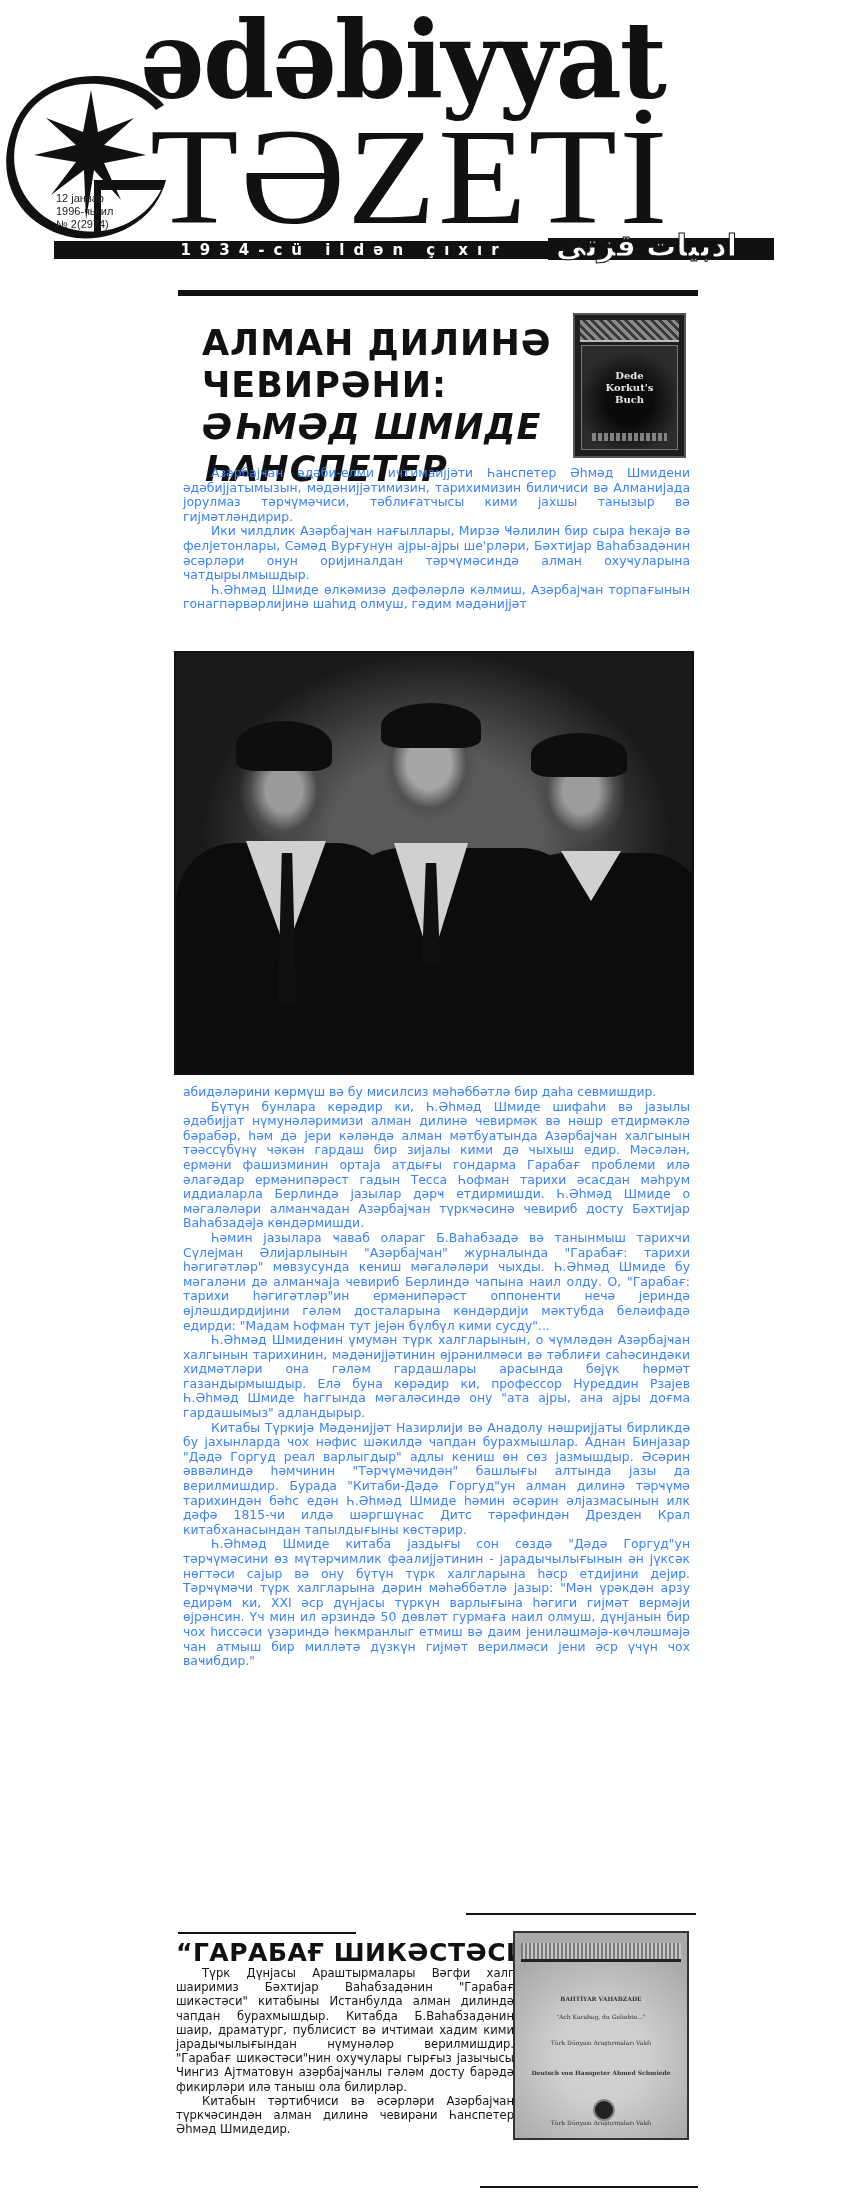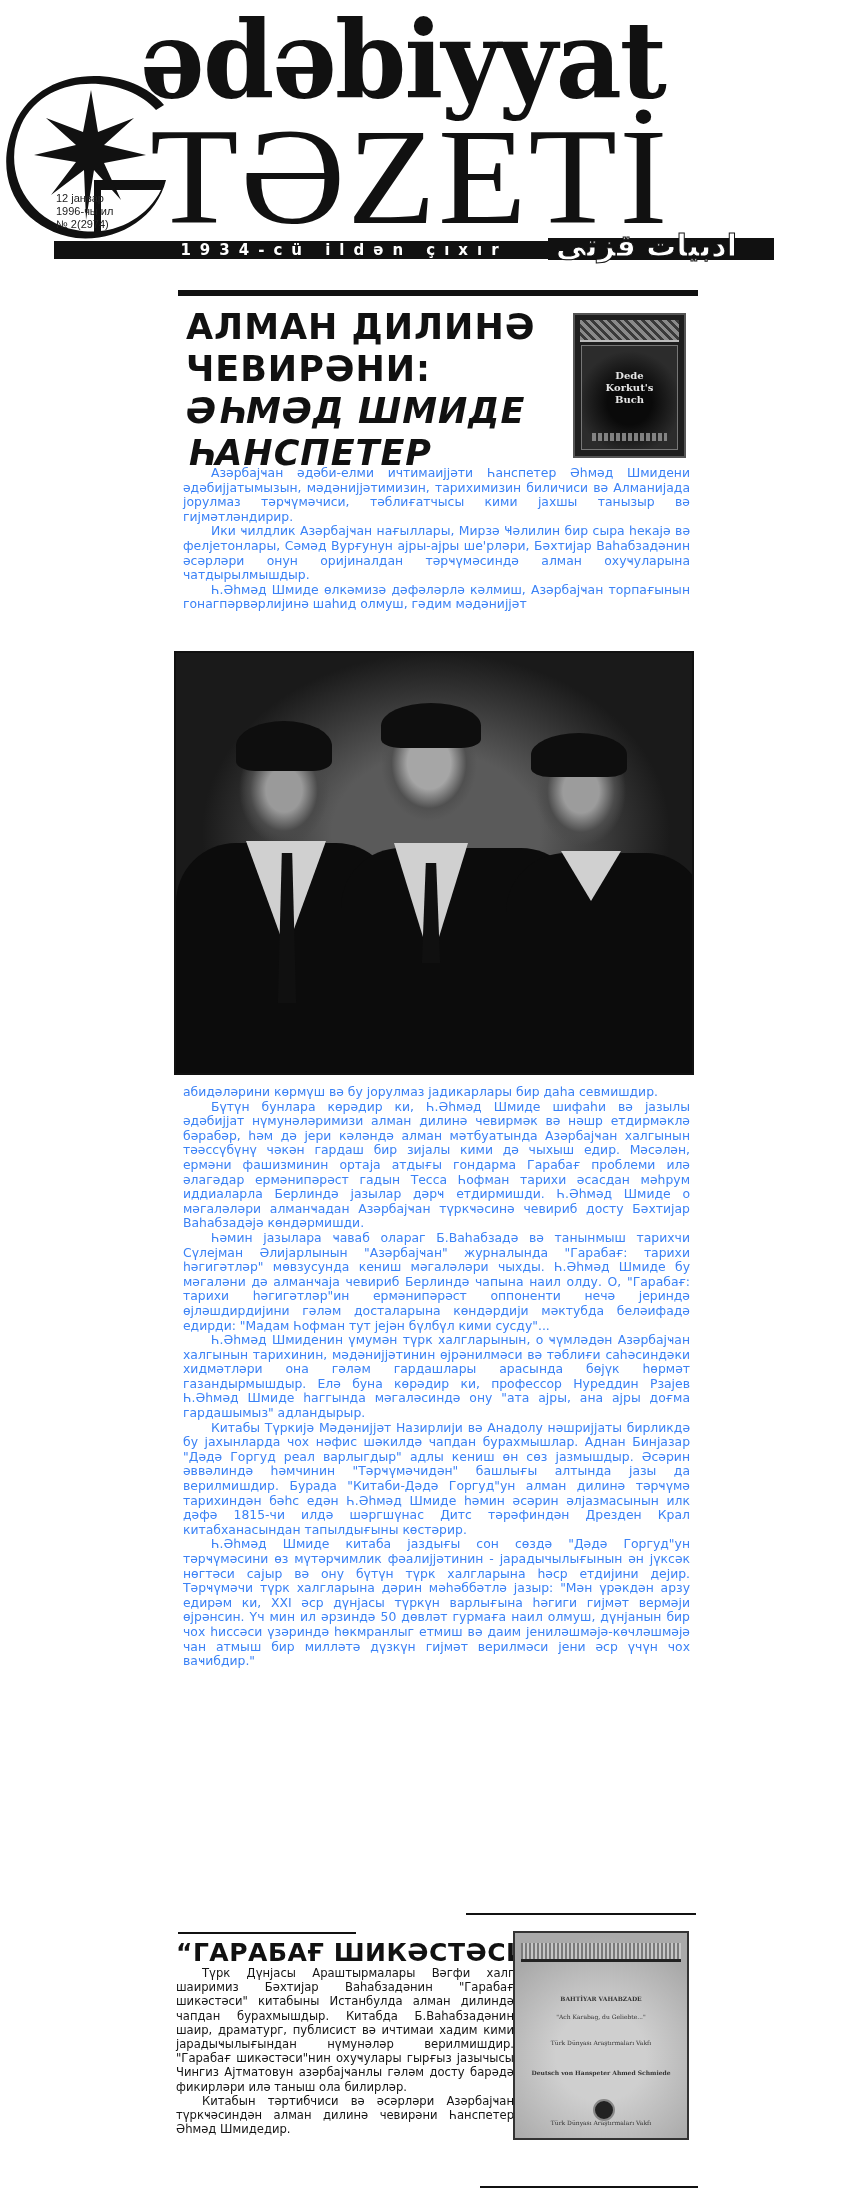--- a/index.html
+++ b/index.html
@@ -76,21 +76,21 @@
     <div>1996-чы ил</div>
     <div>№ 2(2974)</div>
   </div>
   <div class="since-bar">1934-cü ildən çıxır</div>
   <div class="arabic-bar"></div>
   <div class="arabic-title">ادبيات قزتى</div>
 </div>
 
 <div class="top-rule"></div>
 
-<h1 class="headline" style="margin:0">
+<h1 class="headline" style="margin:16px">
   <span class="line">АЛМАН ДИЛИНӘ</span>
   <span class="line">ЧЕВИРӘНИ:</span>
   <span class="line italic">ӘҺМӘД ШМИДЕ</span>
   <span class="line italic">ҺАНСПЕТЕР</span>
 </h1>
 
 <div class="book1">
   <div class="ornament"></div>
   <div class="inner">
     <div class="btitle">Dede
@@ -117,21 +117,21 @@
   <div class="suit" style="left:165px; top:195px; width:240px; height:240px;"></div>
   <div class="shirt" style="left:218px; top:190px; width:74px; height:120px;"></div>
   <div class="tie" style="left:242px; top:210px; width:26px; height:100px;"></div>
 
   <div class="hair" style="left:355px; top:80px; width:96px; height:44px;"></div>
   <div class="suit" style="left:330px; top:200px; width:200px; height:230px;"></div>
   <div class="shirt" style="left:385px; top:198px; width:60px; height:50px;"></div>
 </div>
 
 <div class="body-text col2">
-  <p class="cont">абидәләрини көрмүш вә бу јорулмаз јадикарлары бир даһа севмишдир.</p>
+  <p class="cont">абидәләрини көрмүш вә бу мисилсиз мәһәббәтлә бир даһа севмишдир.</p>
   <p>Бүтүн бунлара көрәдир ки, Һ.Әһмәд Шмиде шифаһи вә јазылы әдәбијјат нүмунәләримизи алман дилинә чевирмәк вә нәшр етдирмәклә бәрабәр, һәм дә јери кәләндә алман мәтбуатында Азәрбајҹан халгынын тәәссүбүнү чәкән гардаш бир зијалы кими дә чыхыш едир. Мәсәлән, ермәни фашизминин ортаја атдығы гондарма Гарабағ проблеми илә әлагәдар ермәнипәрәст гадын Тесса Һофман тарихи әсасдан мәһрум иддиаларла Берлиндә јазылар дәрҹ етдирмишди. Һ.Әһмәд Шмиде о мәгаләләри алманҹадан Азәрбајҹан түркҹәсинә чевириб досту Бәхтијар Ваһабзадәјә көндәрмишди.</p>
   <p>Һәмин јазылара ҹаваб олараг Б.Ваһабзадә вә танынмыш тарихчи Сүлејман Әлијарлынын "Азәрбајҹан" журналында "Гарабағ: тарихи һәгигәтләр" мөвзусунда кениш мәгаләләри чыхды. Һ.Әһмәд Шмиде бу мәгаләни дә алманҹаја чевириб Берлиндә чапына наил олду. О, "Гарабағ: тарихи һәгигәтләр"ин ермәнипәрәст оппоненти нечә јериндә өјләшдирдијини гәләм досталарына көндәрдији мәктубда беләифадә едирди: "Мадам Һофман тут јејән бүлбүл кими сусду"...</p>
   <p>Һ.Әһмәд Шмиденин үмумән түрк халгларынын, о ҹүмләдән Азәрбајҹан халгынын тарихинин, мәдәнијјәтинин өјрәнилмәси вә тәблиғи саһәсиндәки хидмәтләри она гәләм гардашлары арасында бөјүк һөрмәт газандырмышдыр. Елә буна көрәдир ки, профессор Нуреддин Рзајев Һ.Әһмәд Шмиде һаггында мәгаләсиндә ону "ата ајры, ана ајры доғма гардашымыз" адландырыр.</p>
   <p>Китабы Түркијә Мәдәнијјәт Назирлији вә Анадолу нәшријјаты бирликдә бу јахынларда чох нәфис шәкилдә чапдан бурахмышлар. Аднан Бинјазар "Дәдә Горгуд реал варлыгдыр" адлы кениш өн сөз јазмышдыр. Әсәрин әввәлиндә һәмчинин "Тәрҹүмәчидән" башлығы алтында јазы да верилмишдир. Бурада "Китаби-Дәдә Горгуд"ун алман дилинә тәрҹүмә тарихиндән бәһс едән Һ.Әһмәд Шмиде һәмин әсәрин әлјазмасынын илк дәфә 1815-чи илдә шәргшүнас Дитс тәрәфиндән Дрезден Крал китабханасындан тапылдығыны көстәрир.</p>
   <p>Һ.Әһмәд Шмиде китаба јаздығы сон сөздә "Дәдә Горгуд"ун тәрҹүмәсини өз мүтәрҹимлик фәалијјәтинин - јарадычылығынын ән јүксәк нөгтәси сајыр вә ону бүтүн түрк халгларына һәср етдијини дејир. Тәрҹүмәчи түрк халгларына дәрин мәһәббәтлә јазыр: "Мән үрәкдән арзу едирәм ки, XXI әср дүнјасы түркүн варлығына һәгиги гијмәт вермәји өјрәнсин. Үч мин ил әрзиндә 50 дөвләт гурмаға наил олмуш, дүнјанын бир чох һиссәси үзәриндә һөкмранлыг етмиш вә даим јениләшмәјә-көчләшмәјә чан атмыш бир милләтә дүзкүн гијмәт верилмәси јени әср үчүн чох ваҹибдир."</p>
 </div>
 
 <div class="rule-left"></div>
 <div class="rule-right"></div>
 

